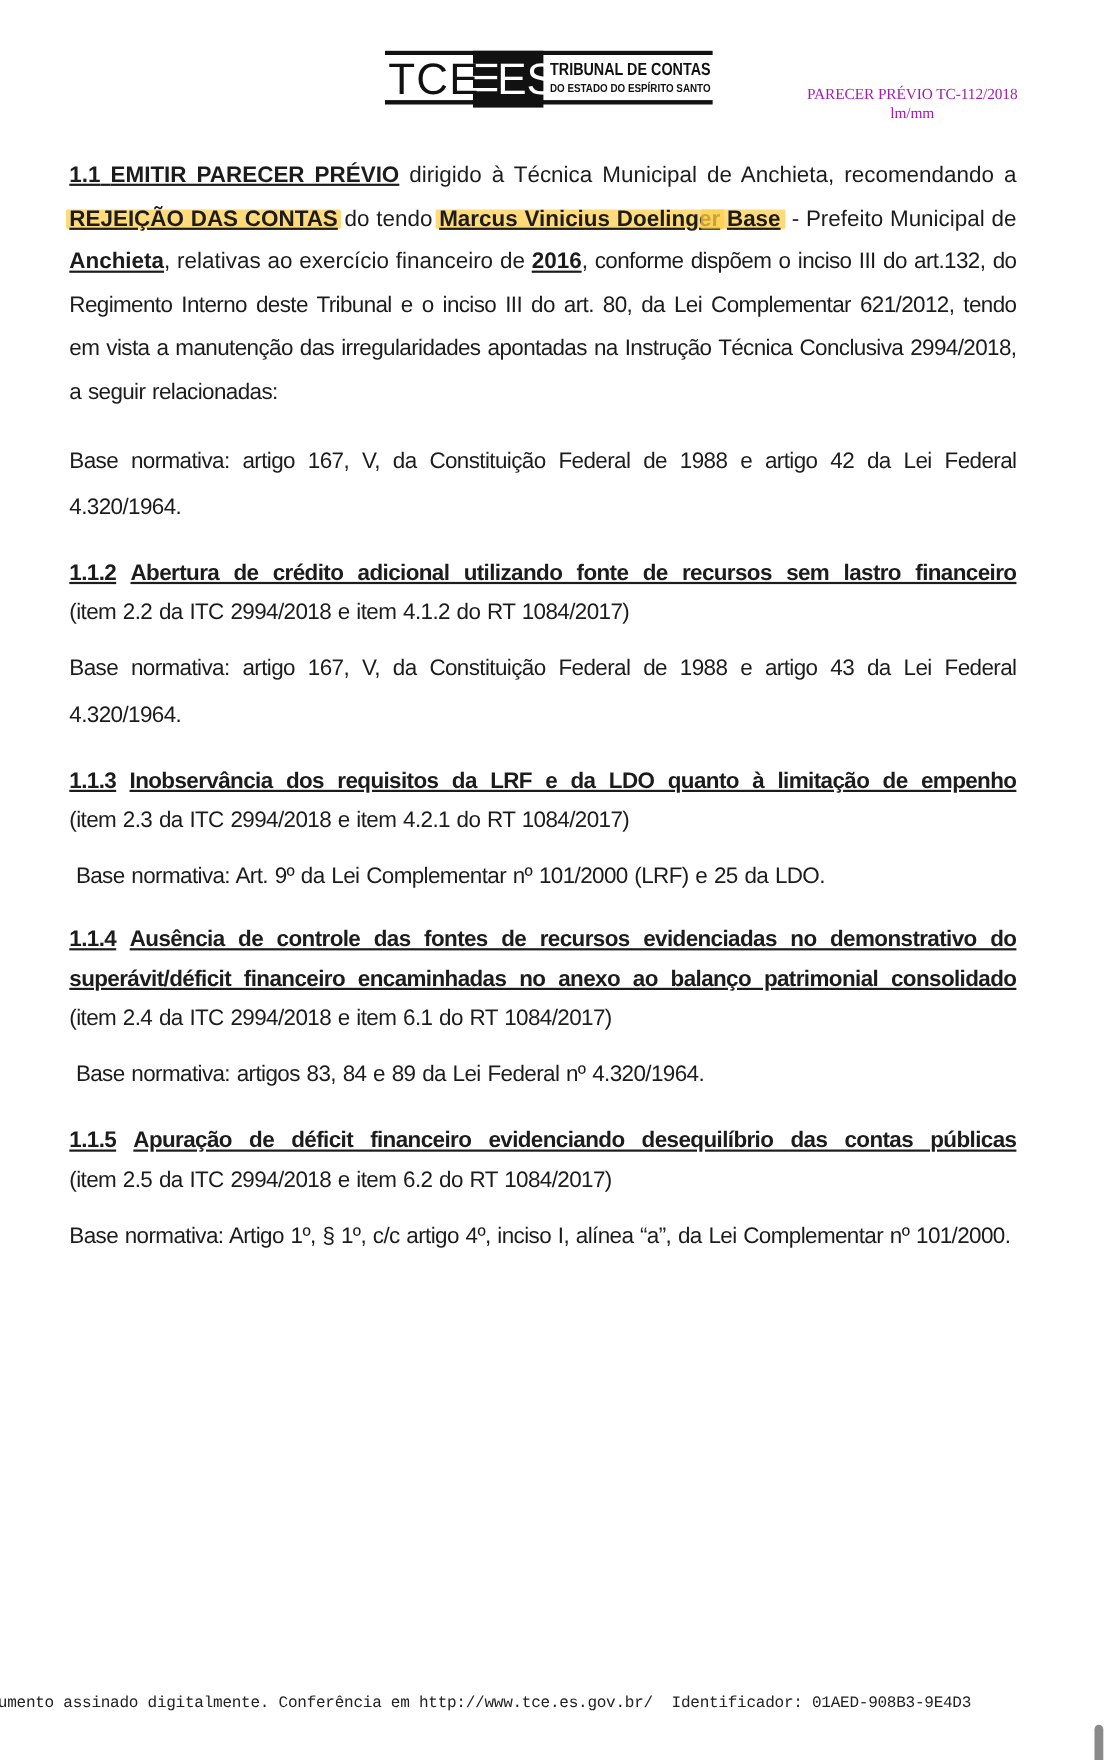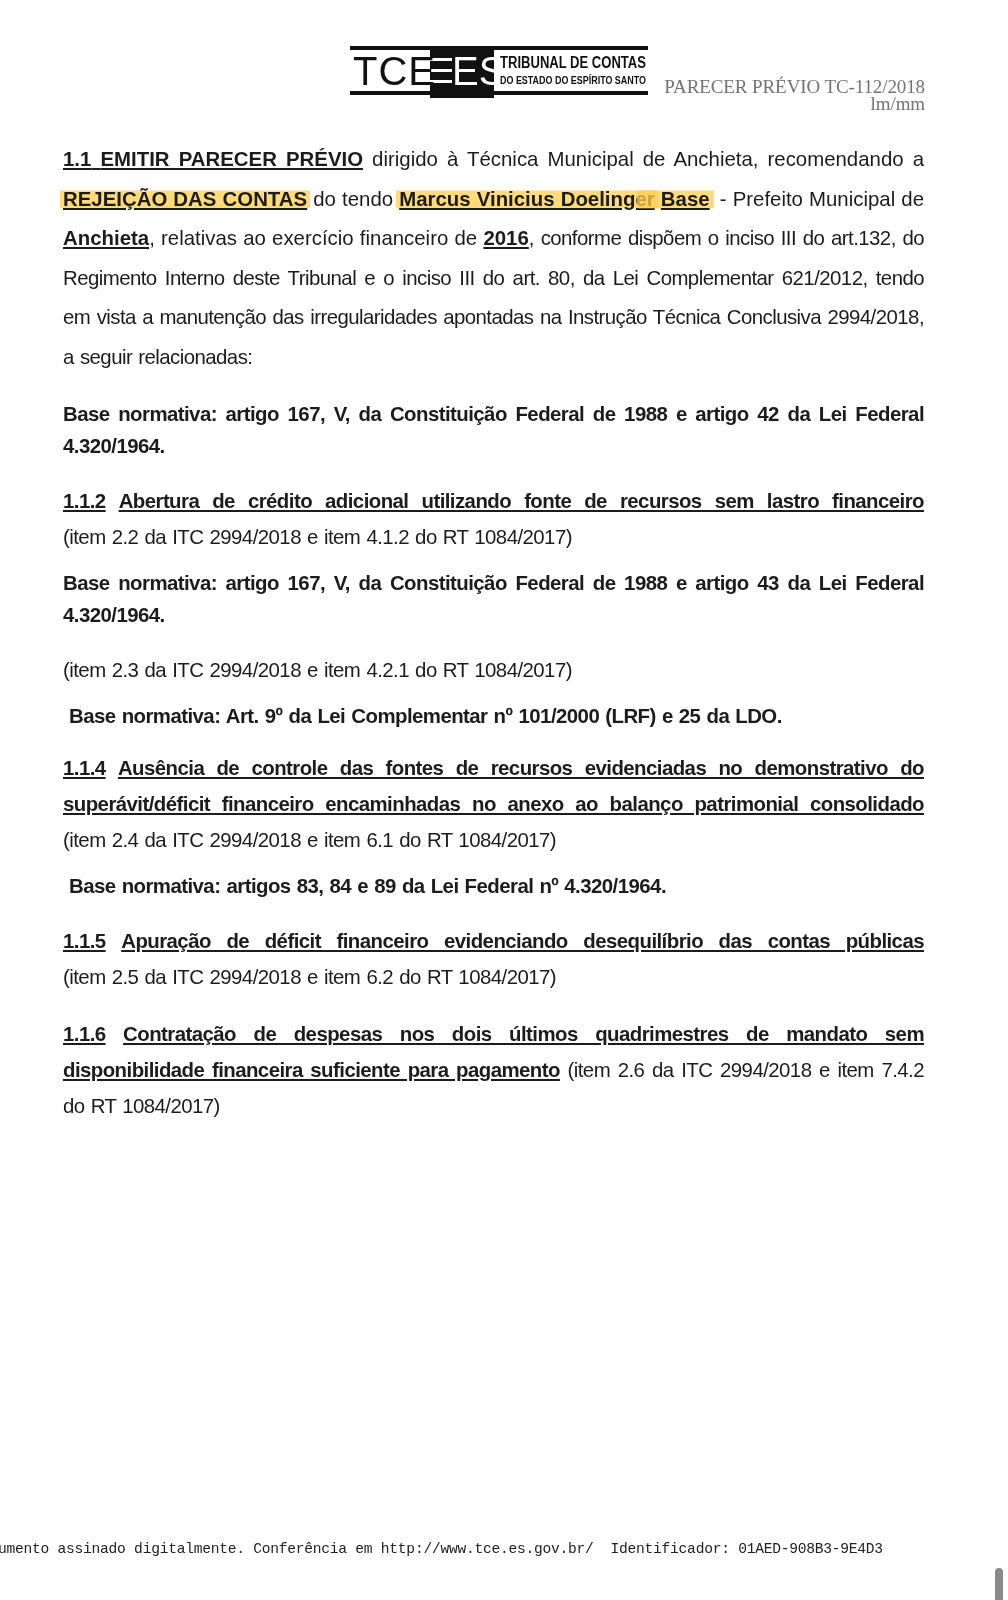--- a/index.html
+++ b/index.html
@@ -21,25 +21,25 @@
       left: 350px;
       top: 46px;
       width: 298px;
       height: 52px;
     }
     .logo svg { display: block; }
     .doc-ref {
       position: absolute;
       right: 83px;
       top: 78px;
-      text-align: right;
+      text-align: center;
       font-family: "Liberation Serif", serif;
-      font-size: 19px;
+      font-size: 14px;
       line-height: 17px;
-      color: #737373;
+      color: #a21caf;
       letter-spacing: -0.1px;
     }
     .doc-ref div { white-space: nowrap; }
 
     
     .content {
       position: absolute;
       left: 63px;
       top: 140px;
       width: 861px;
@@ -64,21 +64,21 @@
       margin: 0 -3px;
     }
     .hl-left {
       background: linear-gradient(180deg, rgba(255,214,90,0) 8%, rgba(255,208,80,0.75) 14%, rgba(255,205,75,0.75) 88%, rgba(255,214,90,0) 96%);
       border-radius: 4px;
       padding: 0 4px 0 24px;
       margin-left: -24px;
     }
     .item { margin: 0; line-height: 36px; }
     .item-title { margin-top: 20px; }
-    .base { margin-top: 12px; line-height: 32px; font-weight: bold; }
+    .base { margin-top: 12px; line-height: 42px; }
     .base.indent { padding-left: 6px; }
     .item-head {
       line-height: 36px;
     }
     .spread { text-align: justify; text-align-last: justify; }
 
     
     .footer {
       position: absolute;
       left: -2px;
@@ -134,33 +134,32 @@
     <div class="para base">Base normativa: artigo 167, V, da Constituição Federal de 1988 e artigo 42 da Lei Federal 4.320/1964.</div>
   </div>
 
   <div class="item narrow" style="margin-top:21px;">
     <div class="para item-head spread"><b>1.1.2</b> <b>Abertura de crédito adicional utilizando fonte de recursos sem lastro financeiro</b></div>
     <div class="para item-head">(item 2.2 da ITC 2994/2018 e item 4.1.2 do RT 1084/2017)</div>
     <div class="para base">Base normativa: artigo 167, V, da Constituição Federal de 1988 e artigo 43 da Lei Federal 4.320/1964.</div>
   </div>
 
   <div class="item narrow" style="margin-top:21px;">
+    <div class="para item-head spread"><b>1.1.3</b> <b>Inobservância dos requisitos da LRF e da LDO quanto à limitação de empenho</b></div>
     <div class="para item-head">(item 2.3 da ITC 2994/2018 e item 4.2.1 do RT 1084/2017)</div>
     <div class="para base indent">Base normativa: Art. 9º da Lei Complementar nº 101/2000 (LRF) e 25 da LDO.</div>
   </div>
 
   <div class="item narrow" style="margin-top:18px;">
     <div class="para item-head"><b>1.1.4</b> <b>Ausência de controle das fontes de recursos evidenciadas no demonstrativo do superávit/déficit financeiro encaminhadas no anexo ao balanço patrimonial consolidado</b><span> (item 2.4 da ITC 2994/2018 e item 6.1 do RT 1084/2017)</span></div>
     <div class="para base indent">Base normativa: artigos 83, 84 e 89 da Lei Federal nº 4.320/1964.</div>
   </div>
 
   <div class="item narrow" style="margin-top:21px;">
     <div class="para item-head spread"><b>1.1.5</b> <b>Apuração de déficit financeiro evidenciando desequilíbrio das contas públicas</b></div>
     <div class="para item-head">(item 2.5 da ITC 2994/2018 e item 6.2 do RT 1084/2017)</div>
+    <div class="para base">Base normativa: Artigo 1º, § 1º, c/c artigo 4º, inciso I, alínea “a”, da Lei Complementar nº 101/2000.</div>
   </div>
 
-  <div class="item narrow" style="margin-top:21px;">
-    <div class="para item-head"><b>1.1.6</b> <b>Contratação de despesas nos dois últimos quadrimestres de mandato sem disponibilidade financeira suficiente para pagamento</b><span> (item 2.6 da ITC 2994/2018 e item 7.4.2 do RT 1084/2017)</span></div>
-  </div>
 </div>
 
 <div class="footer">umento assinado digitalmente. Conferência em http://www.tce.es.gov.br/  Identificador: 01AED-908B3-9E4D3</div>
 <div class="scrollbar-thumb"></div>
 
 </body></html>

